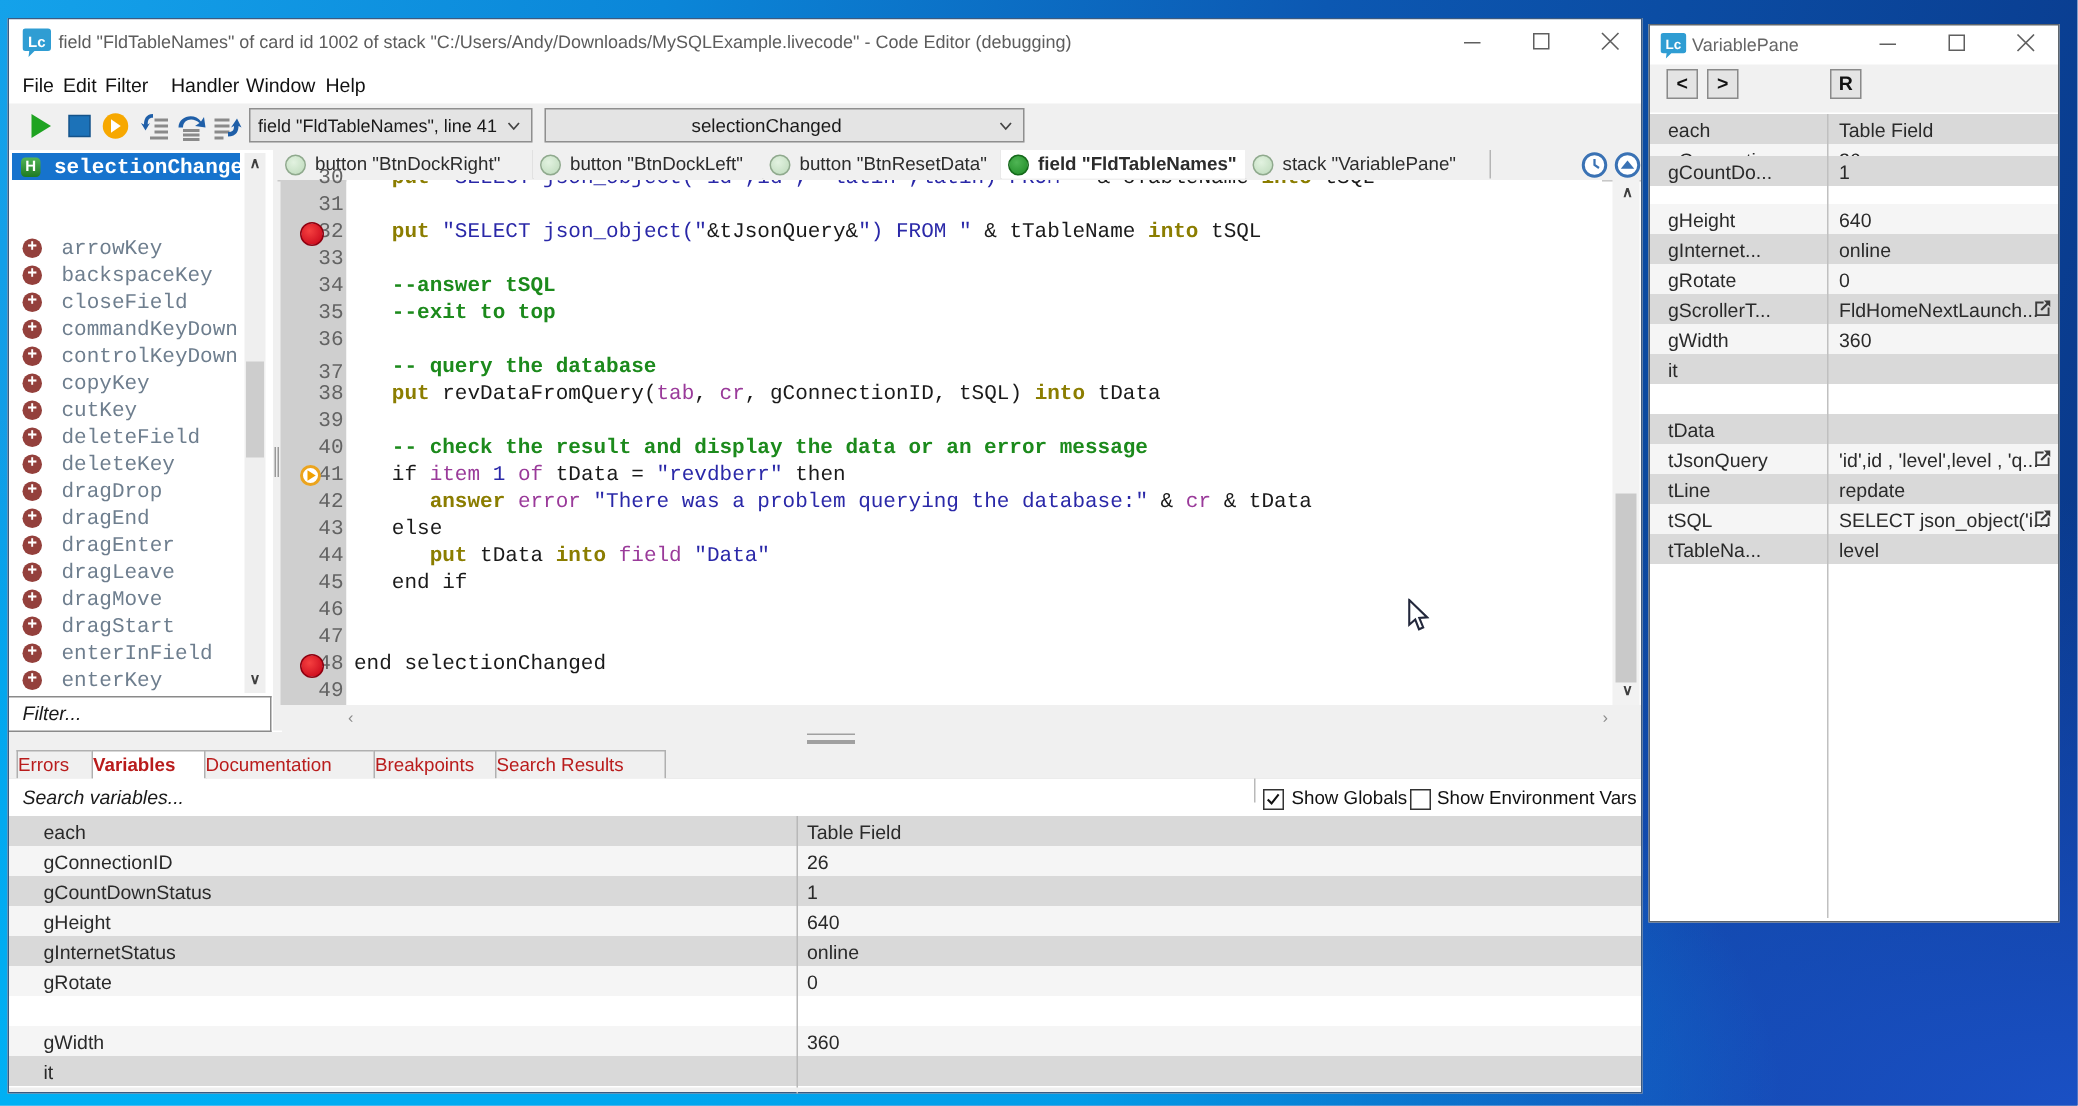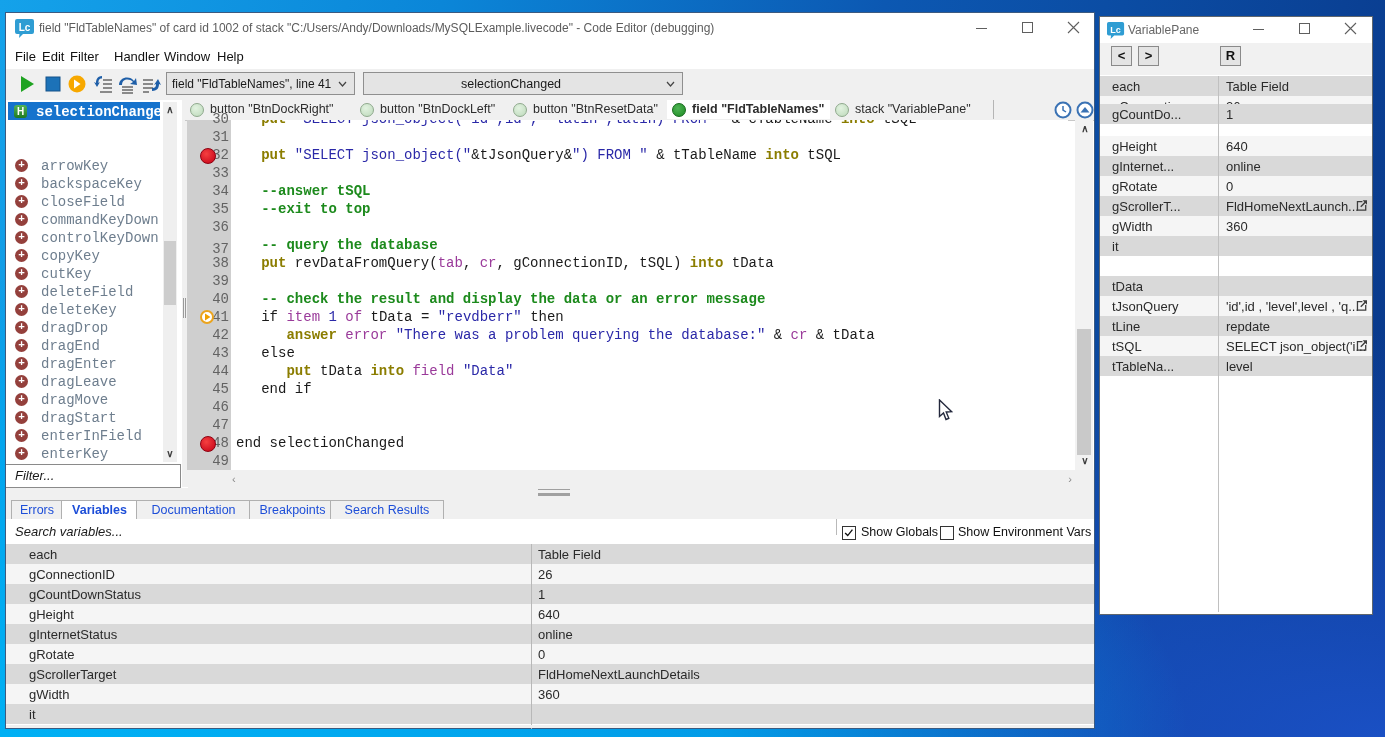--- a/index.html
+++ b/index.html
@@ -52,21 +52,21 @@
 .kk{color:#1a1a1a;font-weight:normal;} 
 .kp{color:#9a3a9a;} 
 .kg{color:#1c8a1c;font-weight:bold;} 
 .bp{position:absolute;left:13px;width:14px;height:14px;border-radius:50%;background:radial-gradient(circle at 38% 35%, #f54040, #c40016);border:1px solid #8e0010;}
 #vscroll{position:absolute;left:1069px;top:107px;width:18px;height:350px;background:#f2f2f2;}
 #hscroll{position:absolute;left:182px;top:457px;right:0px;height:18px;background:#f0f0f0;}
 #splitrow{position:absolute;left:0;top:475px;right:0;height:12px;background:#f0f0f0;}
 #splith{position:absolute;left:532px;top:1px;width:32px;height:1px;border-top:1px solid #a0a0a0;border-bottom:2px solid #f0f0f0;box-shadow:0 3px 0 #a0a0a0;}
 
 #btabs{position:absolute;left:0;top:487px;right:0;height:19px;background:#f0f0f0;border-bottom:1px solid #c0c0c0;}
-.btab{position:absolute;top:0;height:18px;border:1px solid #b0b0b0;border-bottom:none;background:#f0f0f0;font-size:12.5px;color:#1d4ed8;text-align:center;}
+.btab{position:absolute;top:0;height:18px;border:1px solid #b0b0b0;border-bottom:none;background:#f0f0f0;font-size:12.5px;color:#b91c1c;}
 .btab.act{background:#fff;font-weight:bold;height:19px;}
 #searchrow{position:absolute;left:0;top:506px;right:0;height:25px;background:#fff;border-bottom:1px solid #c8c8c8;}
 #searchbox{position:absolute;left:0;top:0;width:830px;height:16px;border-right:1px solid #b9b9b9;text-decoration:underline;}
 #searchbox span{position:absolute;left:9px;top:5px;font-size:13px;font-style:italic;color:#1a1a1a;}
 .cb{position:absolute;top:7px;width:12px;height:12px;border:1px solid #333;background:#fff;}
 .cbt{position:absolute;top:6px;font-size:12.5px;color:#111;white-space:nowrap;text-align:center;}
 
 #mtable{position:absolute;left:0;top:531px;right:0;height:181px;}
 .mrow{position:absolute;left:0;right:0;height:20px;font-size:13px;color:#2a2a2a;}
 .mrow.d{background:#d9d9d9;}
@@ -372,24 +372,20 @@
           <span class="v">640</span>
         </div>
         <div class="mrow d" style="top:80px">
           <span class="n">gInternetStatus</span>
           <span class="v">online</span>
         </div>
         <div class="mrow l" style="top:100px">
           <span class="n">gRotate</span>
           <span class="v">0</span>
         </div>
-        <div class="mrow d" style="top:120px">
-          <span class="n">gScrollerTarget</span>
-          <span class="v">FldHomeNextLaunchDetails</span>
-        </div>
         <div class="mrow l" style="top:140px">
           <span class="n">gWidth</span>
           <span class="v">360</span>
         </div>
         <div class="mrow d" style="top:160px">
           <span class="n">it</span>
           <span class="v"></span>
         </div>
       </div>
   <div id="mdiv"></div>

